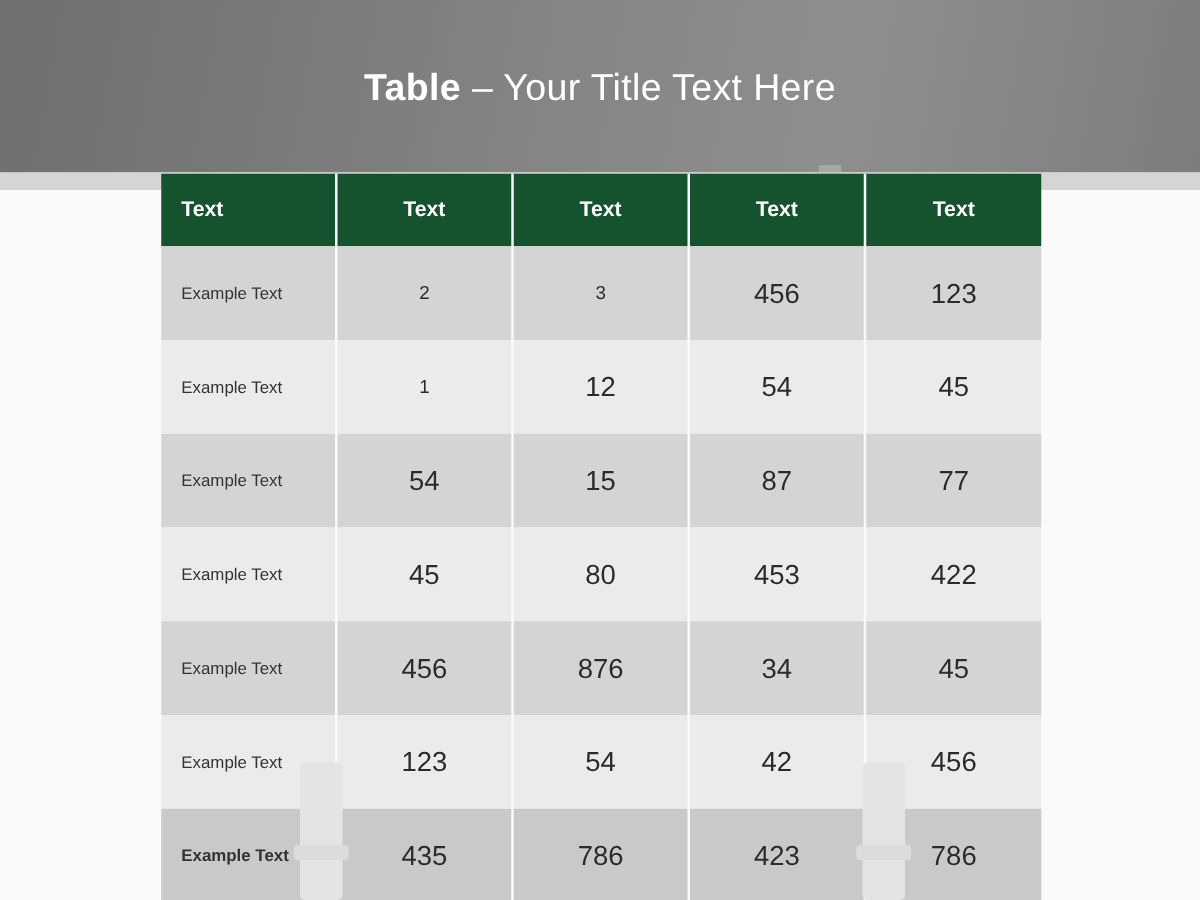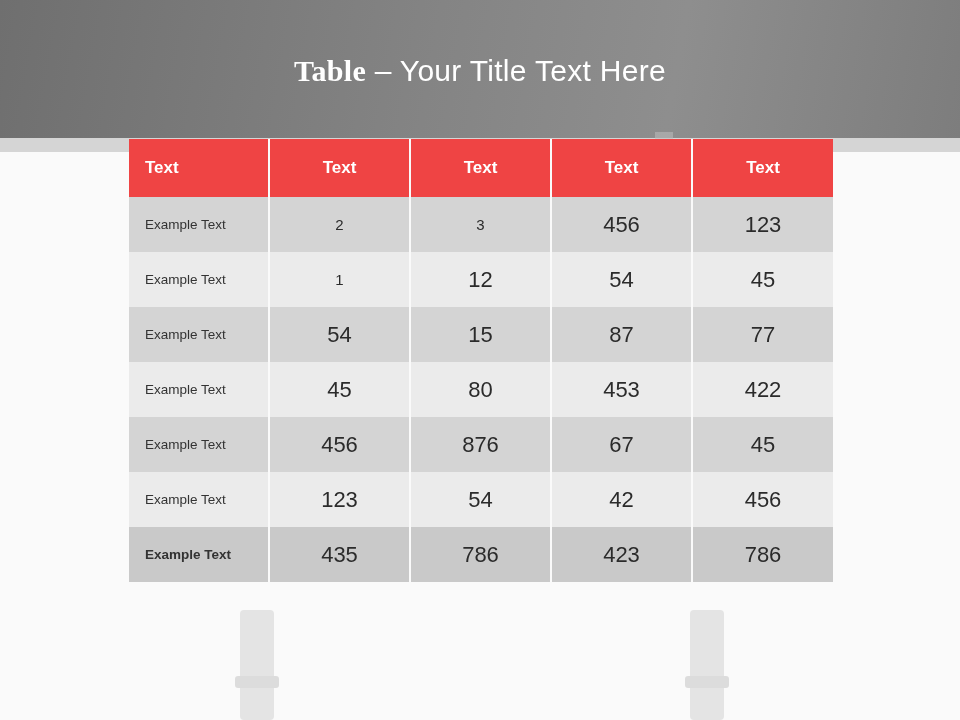--- a/index.html
+++ b/index.html
@@ -43,21 +43,20 @@
     width: 960px;
     text-align: center;
     color: #ffffff;
     font-size: 30px;
     line-height: 38px;
     letter-spacing: 0.3px;
     white-space: nowrap;
   }
   .slide-title .strong {
     font-weight: bold;
-    font-family: Liberation Serif, serif;
   }
   .slide-title .light {
     font-weight: normal;
   }
   
   .deco {
     position: absolute;
     background: #e4e4e4;
   }
   .deco-stem-1 {
@@ -111,21 +110,21 @@
     table-layout: fixed;
   }
   table.data-table col.c0 { width: 140px; }
   table.data-table col.c1 { width: 141px; }
   table.data-table col.c2 { width: 141px; }
   table.data-table col.c3 { width: 141px; }
   table.data-table col.c4 { width: 141px; }
 
   table.data-table thead th {
     height: 58px;
-    background: #ef4444;
+    background: #14532d;
     color: #ffffff;
     font-size: 17px;
     font-weight: bold;
     text-align: center;
     border-right: 2px solid #fafafa;
     padding: 0;
     margin-left: 16px;
   }
   table.data-table thead th:first-child {
     text-align: left;
@@ -135,21 +134,21 @@
   table.data-table thead th:last-child {
     border-right: none;
   }
 
   table.data-table tbody td {
     height: 47px;
     font-size: 15px;
     color: #2b2b2b;
     text-align: center;
     border-right: 2px solid #fafafa;
-    padding: 4px;
+    padding: 14px;
   }
   table.data-table tbody td:first-child {
     text-align: left;
     padding-left: 16px;
     font-size: 13.5px;
     color: #333333;
   }
   table.data-table tbody td:last-child {
     border-right: none;
   }
@@ -223,21 +222,21 @@
             <td>Example Text</td>
             <td class="num-lg">45</td>
             <td class="num-lg">80</td>
             <td class="num-lg">453</td>
             <td class="num-lg">422</td>
           </tr>
           <tr class="row-dark">
             <td>Example Text</td>
             <td class="num-lg">456</td>
             <td class="num-lg">876</td>
-            <td class="num-lg">67</td>
+            <td class="num-lg">34</td>
             <td class="num-lg">45</td>
           </tr>
           <tr class="row-light">
             <td>Example Text</td>
             <td class="num-lg">123</td>
             <td class="num-lg">54</td>
             <td class="num-lg">42</td>
             <td class="num-lg">456</td>
           </tr>
           <tr class="row-total">

